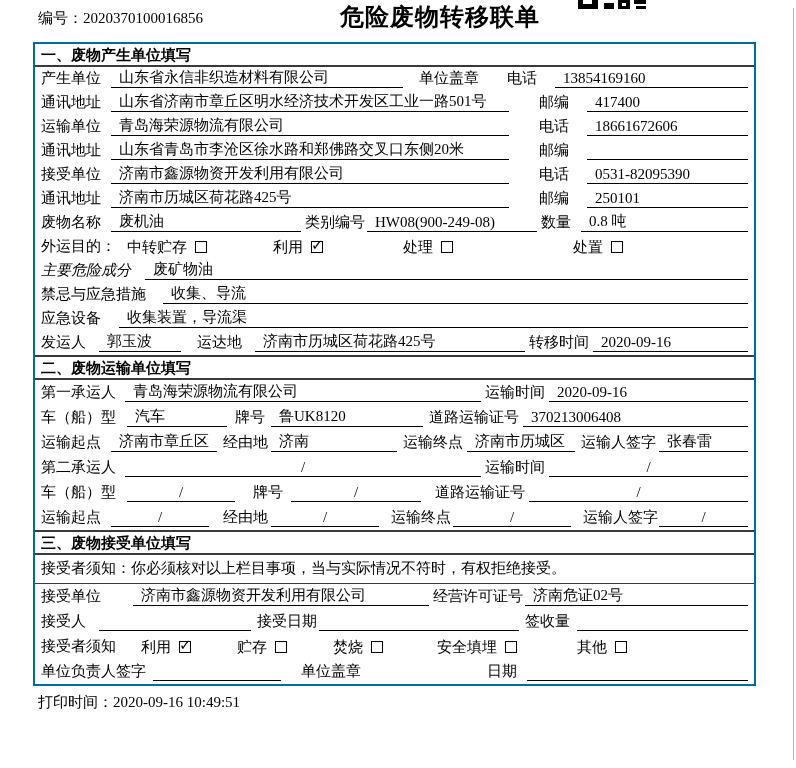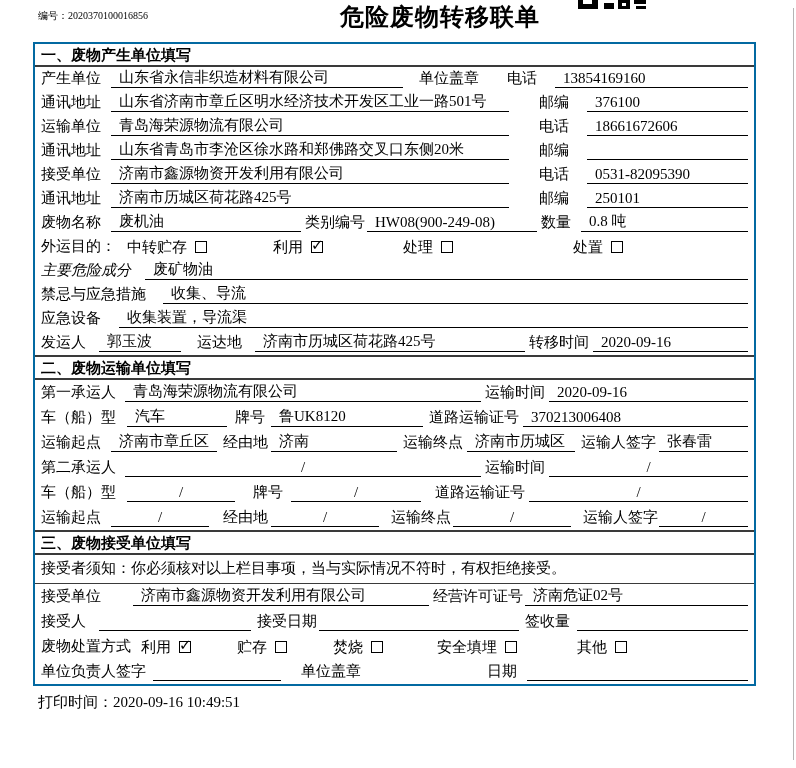--- a/index.html
+++ b/index.html
@@ -2,21 +2,21 @@
 <html><head>
 <meta charset="utf-8">
 <style>
   html,body{margin:0;padding:0}
   body{
     width:796px;height:768px;background:#ffffff;color:#000;
     font-family:"Liberation Serif","DejaVu Serif",serif;
     position:relative;overflow:hidden;
   }
   .hdr{position:relative;height:42px}
-  .doc-no{position:absolute;left:38px;top:9px;font-size:10px;white-space:nowrap}
+  .doc-no{position:absolute;left:38px;top:9px;font-size:15px;white-space:nowrap}
   .title{
     position:absolute;left:440px;top:1px;transform:translateX(-50%);
     margin:0;font-size:24px;font-weight:bold;white-space:nowrap;
     font-family:"Liberation Sans","DejaVu Sans",sans-serif;letter-spacing:1px;
   }
   .qr{position:absolute;left:578px;top:0;width:68px;height:9px}
   .qr div{position:absolute;background:#000}
   .edge{position:absolute;right:2px;top:8px;height:752px;width:1px;background:#b5b5b5}
 
   .form{margin-left:33px;width:723px;border:2px solid #0369a1;box-sizing:border-box;background:#fff}
@@ -75,21 +75,21 @@
         <span class="lbl" style="width: 80px; padding-left: 16px;">单位盖章</span>
         <span class="gap" style="width: 24px;"></span>
         <span class="lbl" style="width: 48px;">电话</span>
         <span class="fld" style="flex: 1 1 0%;">13854169160</span>
       </div>
       <div class="row">
         <span class="lbl" style="width: 70px;">通讯地址</span>
         <span class="fld" style="width: 398px;">山东省济南市章丘区明水经济技术开发区工业一路501号</span>
         <span class="gap" style="width: 30px;"></span>
         <span class="lbl" style="width: 48px;">邮编</span>
-        <span class="fld" style="flex: 1 1 0%;">376100</span>
+        <span class="fld" style="flex: 1 1 0%;">417400</span>
       </div>
       <div class="row">
         <span class="lbl" style="width: 70px;">运输单位</span>
         <span class="fld" style="width: 398px;">青岛海荣源物流有限公司</span>
         <span class="gap" style="width: 30px;"></span>
         <span class="lbl" style="width: 48px;">电话</span>
         <span class="fld" style="flex: 1 1 0%;">18661672606</span>
       </div>
       <div class="row">
         <span class="lbl" style="width: 70px;">通讯地址</span>
@@ -226,21 +226,21 @@
       </div>
       <div class="row">
         <span class="lbl" style="width: 58px;">接受人</span>
         <span class="fld" style="width: 152px;"></span>
         <span class="lbl" style="width: 68px; padding-left: 6px;">接受日期</span>
         <span class="fld" style="width: 200px;"></span>
         <span class="lbl" style="width: 58px; padding-left: 6px;">签收量</span>
         <span class="fld" style="flex: 1 1 0%;"></span>
       </div>
       <div class="row">
-        <span class="lbl" style="width: 100px;">废物处置方式</span>
+        <span class="lbl" style="width: 100px;">接受者须知</span>
         <span class="chk">
           <span class="cbl">利用</span>
           <span class="cb on"></span>
         </span>
         <span class="gap" style="width: 46px;"></span>
         <span class="chk">
           <span class="cbl">贮存</span>
           <span class="cb"></span>
         </span>
         <span class="gap" style="width: 46px;"></span>

